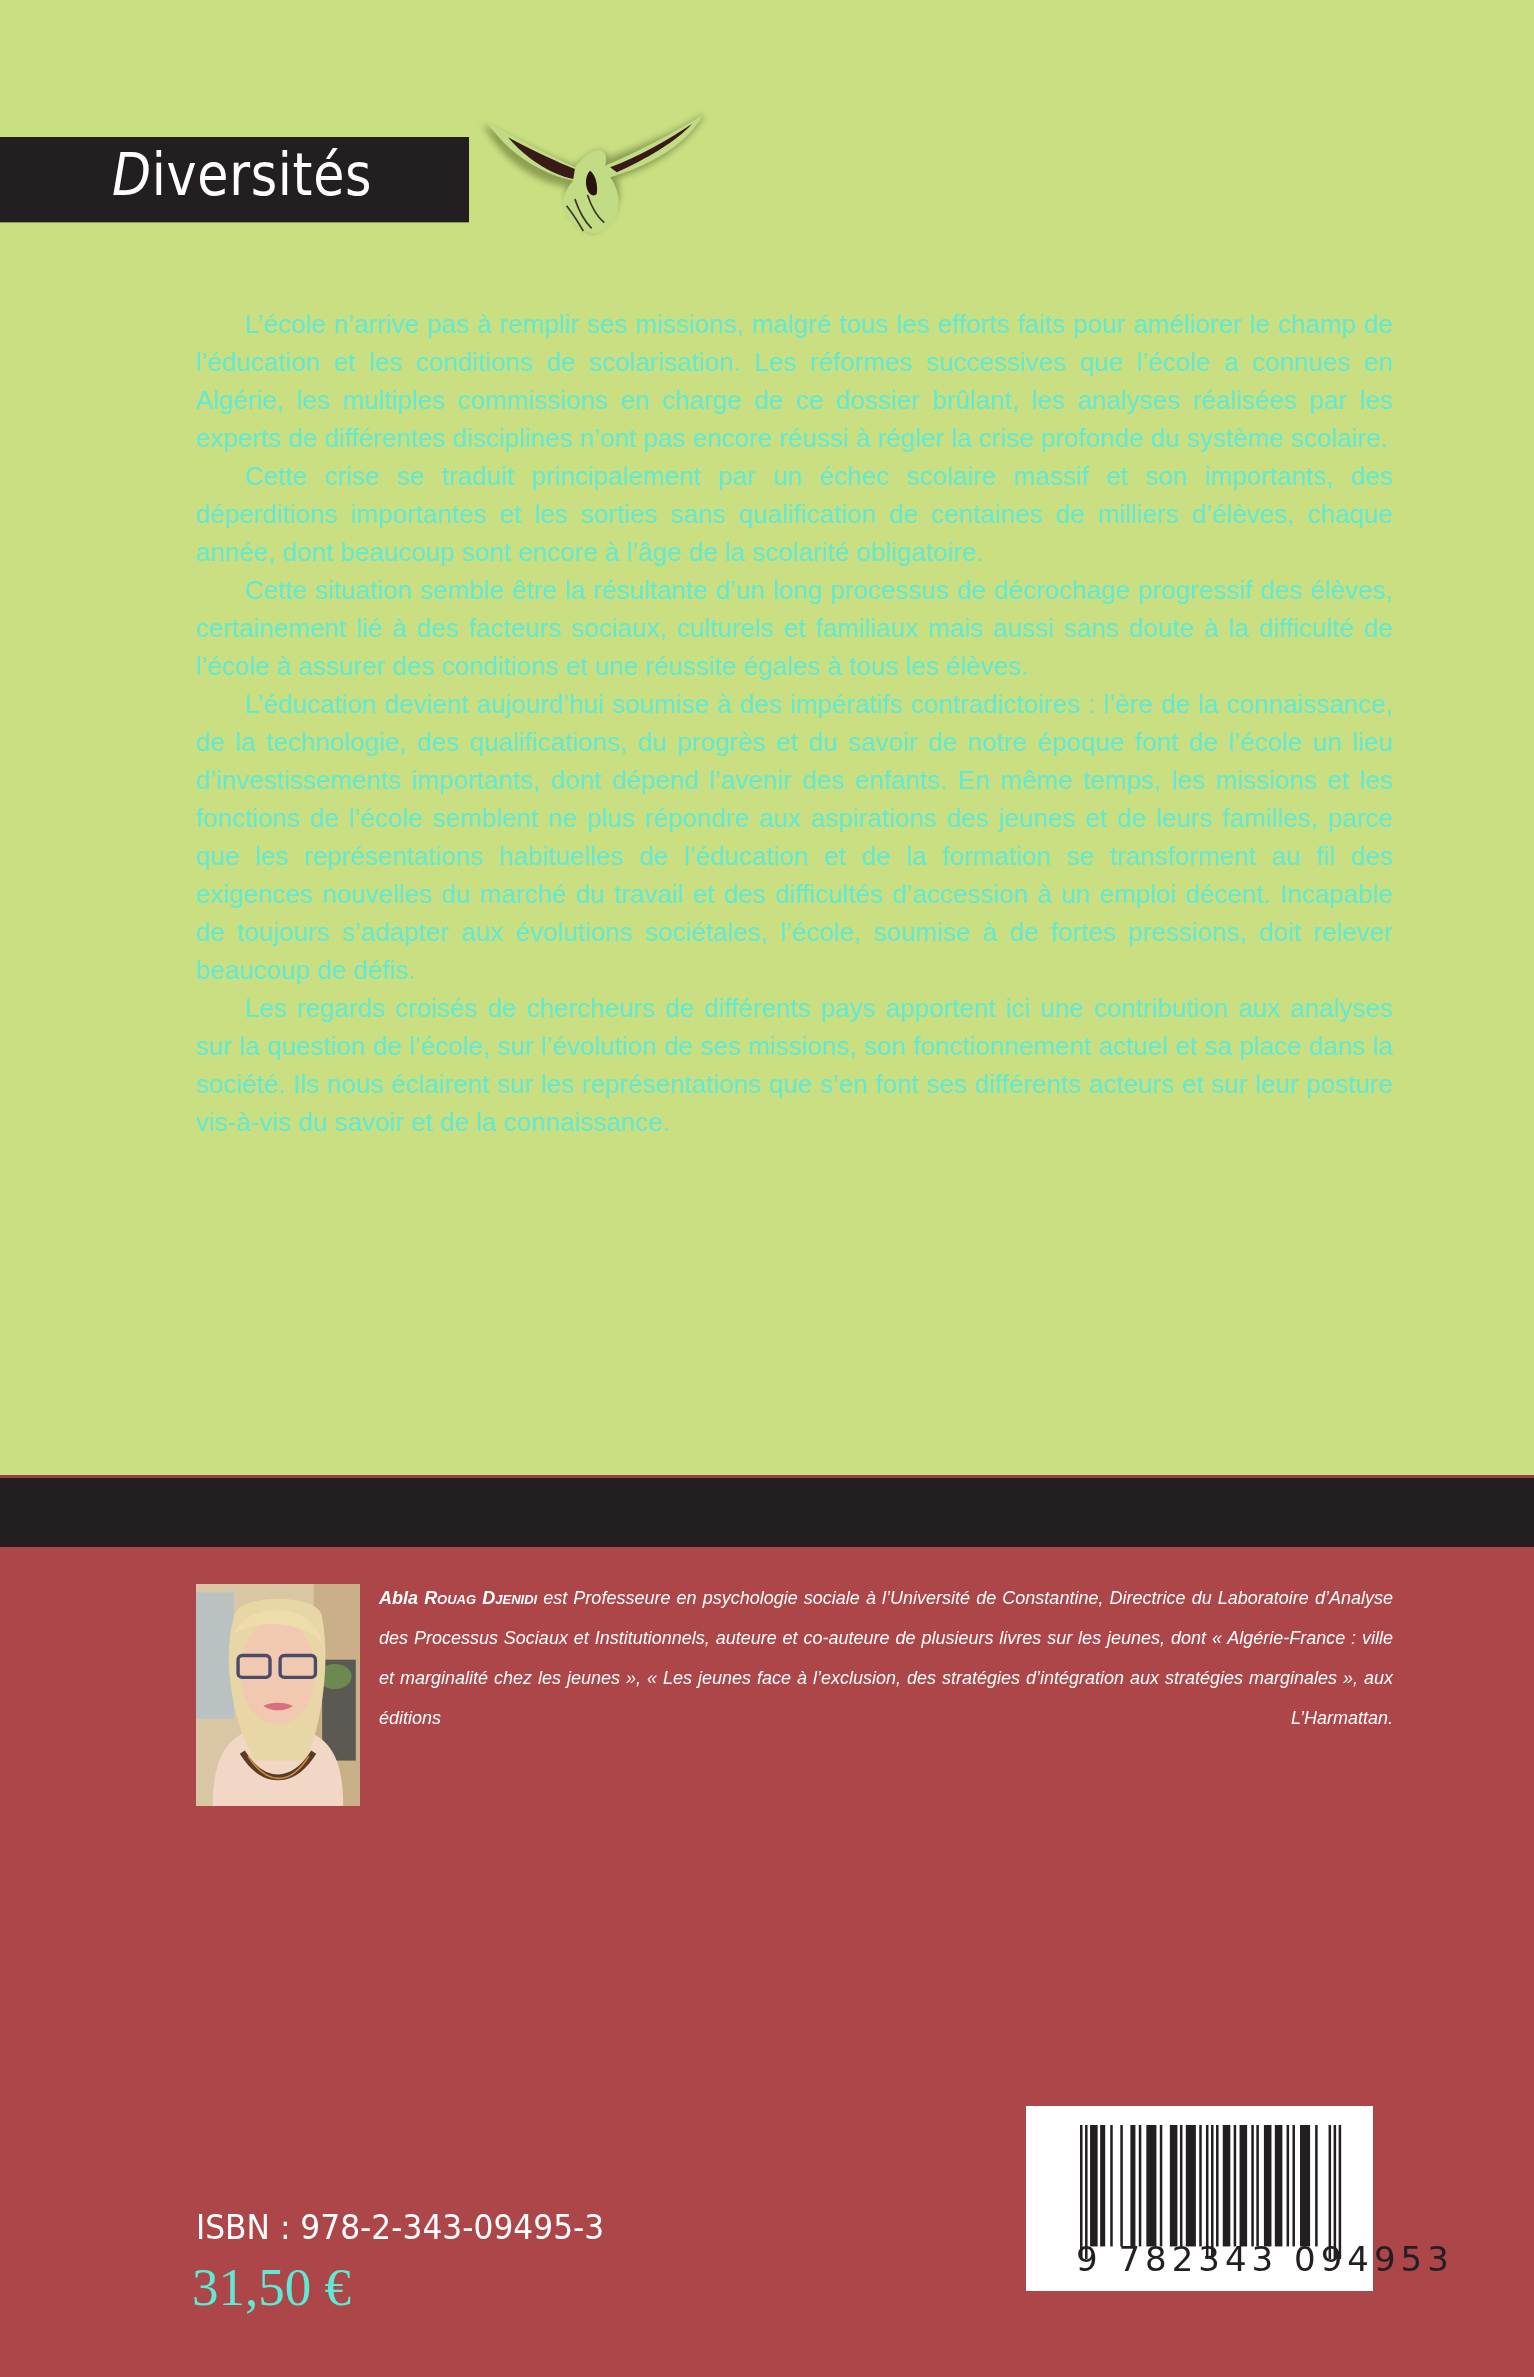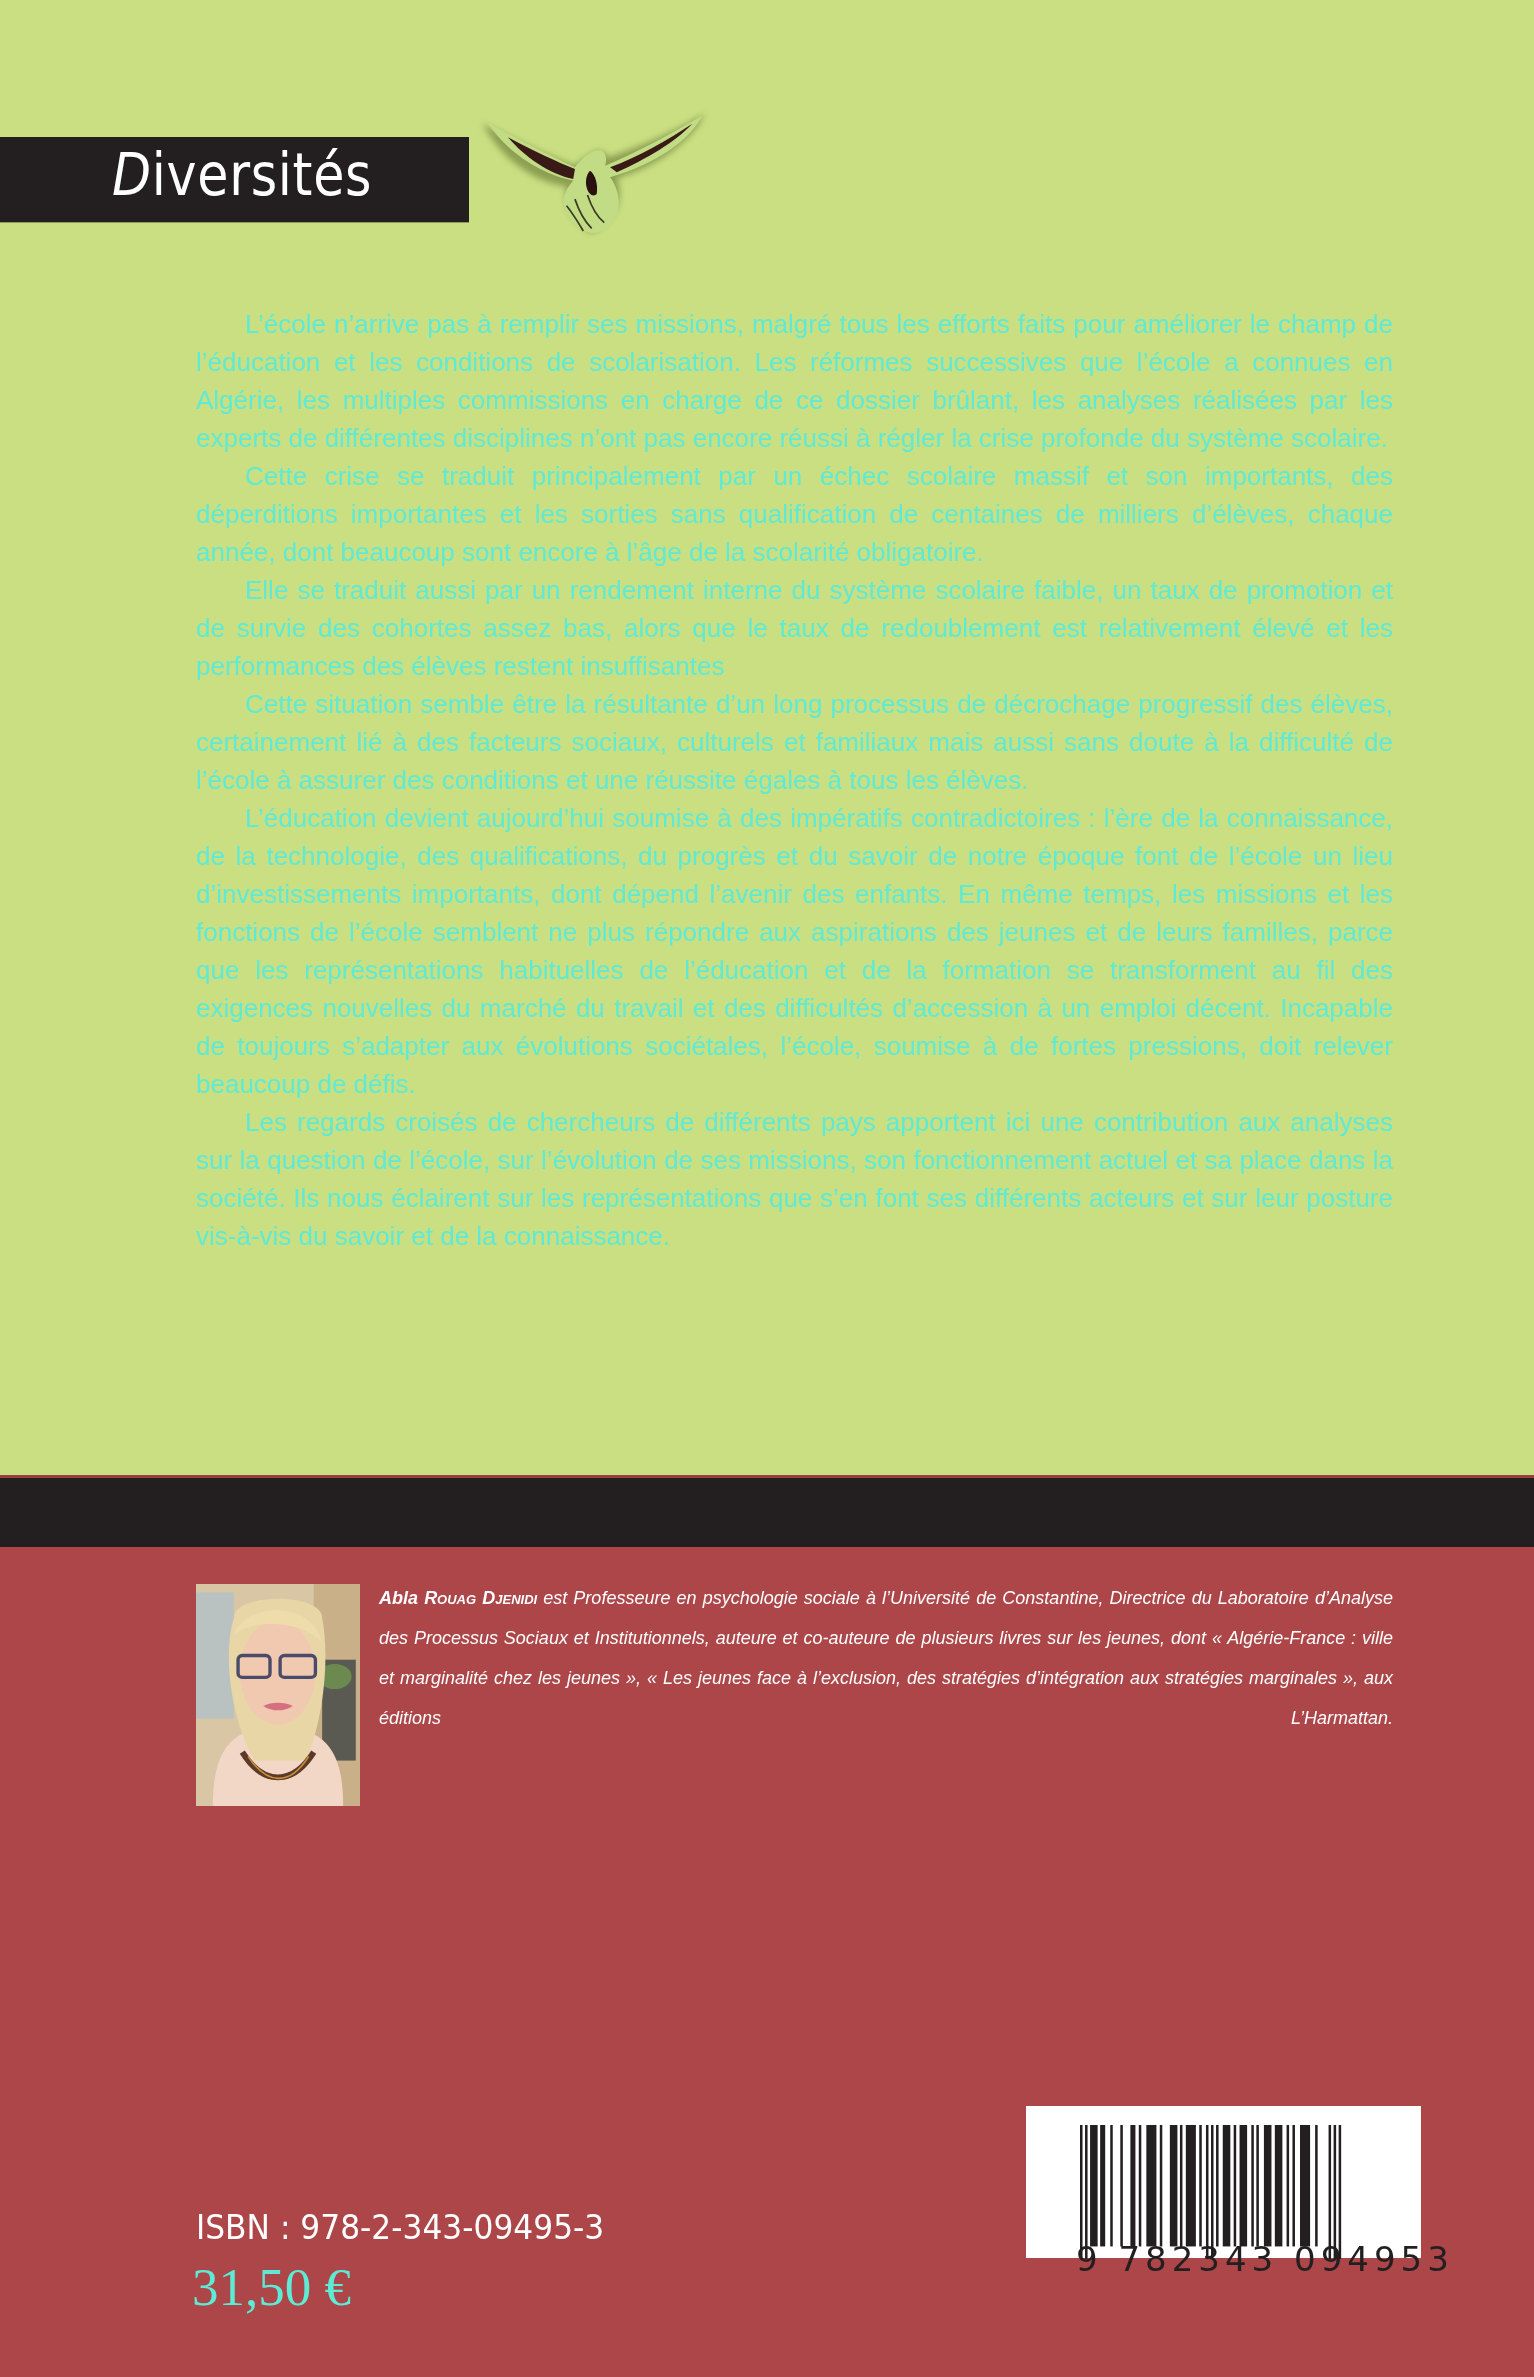--- a/index.html
+++ b/index.html
@@ -57,23 +57,22 @@
   }
   .author-bio {
     position: absolute; left: 379px; top: 1578px; width: 1014px;
     color: #ffffff; font-style: italic;
     font-size: 18px; line-height: 40px;
     text-align: justify; text-align-last: justify;
   }
   .author-bio .author-name { font-weight: bold; }
   .author-bio .sc { font-variant: small-caps; }
   .barcode-box {
-    position: absolute; left: 1026px; top: 2106px; width: 347px; height: 152px;
+    position: absolute; left: 1026px; top: 2106px; width: 347px; height: 185px;
     background: #ffffff;
-    padding-left: 48px;
   }
   .barcode-bars {
     position: absolute; left: 54px; top: 19.3px; width: 262px; height: 134px;
   }
   .barcode-digits {
     position: absolute; left: 50px; top: 133px; width: 277px;
     font-family: "DejaVu Sans", sans-serif; font-size: 34px; color: #231f20;
     letter-spacing: 5px; white-space: nowrap; background: transparent;
   }
   .isbn {
@@ -111,21 +110,20 @@
   <path d="M25 18 C60 38 100 58 130 72 C140 60 150 50 162 52 C168 56 168 64 166 70 C200 56 245 32 282 10 C268 38 232 64 184 80 L172 84 C182 98 186 116 178 132 C170 146 158 152 148 150 C130 146 118 130 116 112 C118 100 124 92 128 88 C90 80 50 56 25 18 Z" fill="#c2dc86"></path>
   <path d="M50 36 C80 52 110 66 130 74 L128 86 C100 80 70 60 50 36 Z" fill="#3a1a16"></path>
   <path d="M172 72 C205 60 240 40 270 20 C250 42 215 62 180 78 Z" fill="#3a1a16"></path>
   <path d="M148 76 C154 80 158 92 156 104 C152 108 146 104 144 96 C142 88 144 80 148 76 Z" fill="#2a1210"></path>
   <path d="M130 110 C135 125 140 135 150 145 M145 105 C150 120 155 130 165 138 M120 118 C128 128 134 138 140 148" stroke="#3a3a20" stroke-width="2" fill="none"></path>
 </svg>
 
 <div class="back-text">
   <p>L’école n’arrive pas à remplir ses missions, malgré tous les efforts faits pour améliorer le champ de l’éducation et les conditions de scolarisation. Les réformes successives que l’école a connues en Algérie, les multiples commissions en charge de ce dossier brûlant, les analyses réalisées par les experts de différentes disciplines n’ont pas encore réussi à régler la crise profonde du système scolaire.</p>
   <p>Cette crise se traduit principalement par un échec scolaire massif et son importants, des déperditions importantes et les sorties sans qualification de centaines de milliers d’élèves, chaque année, dont beaucoup sont encore à l’âge de la scolarité obligatoire.</p>
-  <p>Elle se traduit aussi par un rendement interne du système scolaire faible, un taux de promotion et de survie des cohortes assez bas, alors que le taux de redoublement est relativement élevé et les performances des élèves restent insuffisantes</p>
   <p>Cette situation semble être la résultante d’un long processus de décrochage progressif des élèves, certainement lié à des facteurs sociaux, culturels et familiaux mais aussi sans doute à la difficulté de l’école à assurer des conditions et une réussite égales à tous les élèves.</p>
   <p>L’éducation devient aujourd’hui soumise à des impératifs contradictoires : l’ère de la connaissance, de la technologie, des qualifications, du progrès et du savoir de notre époque font de l’école un lieu d’investissements importants, dont dépend l’avenir des enfants. En même temps, les missions et les fonctions de l’école semblent ne plus répondre aux aspirations des jeunes et de leurs familles, parce que les représentations habituelles de l’éducation et de la formation se transforment au fil des exigences nouvelles du marché du travail et des difficultés d’accession à un emploi décent. Incapable de toujours s’adapter aux évolutions sociétales, l’école, soumise à de fortes pressions, doit relever beaucoup de défis.</p>
   <p>Les regards croisés de chercheurs de différents pays apportent ici une contribution aux analyses sur la question de l’école, sur l’évolution de ses missions, son fonctionnement actuel et sa place dans la société. Ils nous éclairent sur les représentations que s’en font ses différents acteurs et sur leur posture vis-à-vis du savoir et de la connaissance.</p>
 </div>
 
 <div class="author-photo">
   <svg width="164" height="222" viewBox="0 0 195 264" xmlns="http://www.w3.org/2000/svg">
     <rect x="0" y="0" width="195" height="264" fill="#d8c6a4"></rect>
     <rect x="0" y="10" width="45" height="150" fill="#b9c2c0"></rect>
     <rect x="140" y="0" width="55" height="264" fill="#c9b089"></rect>

